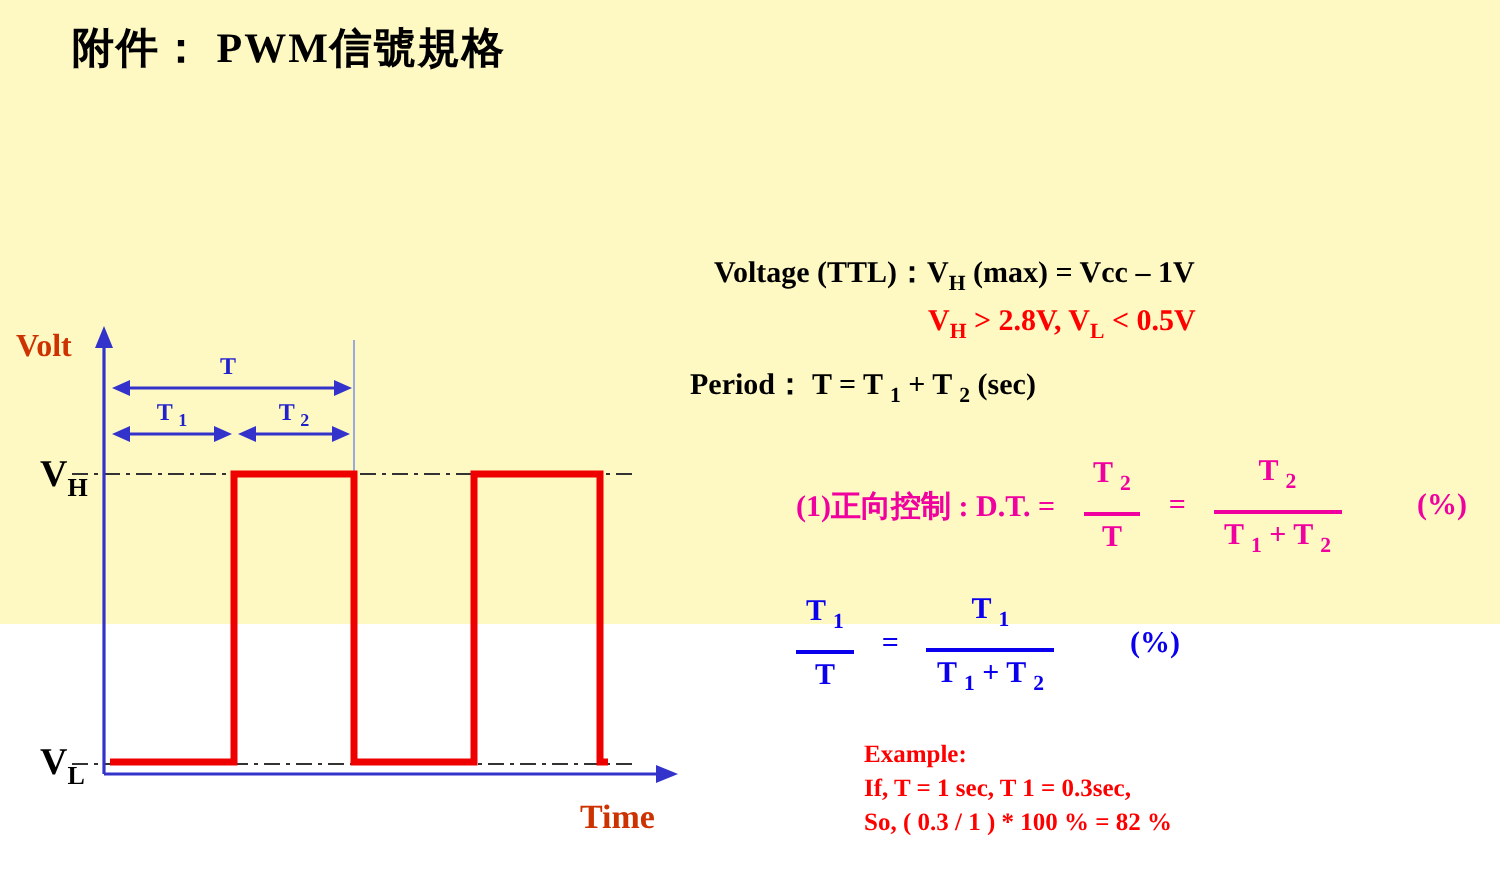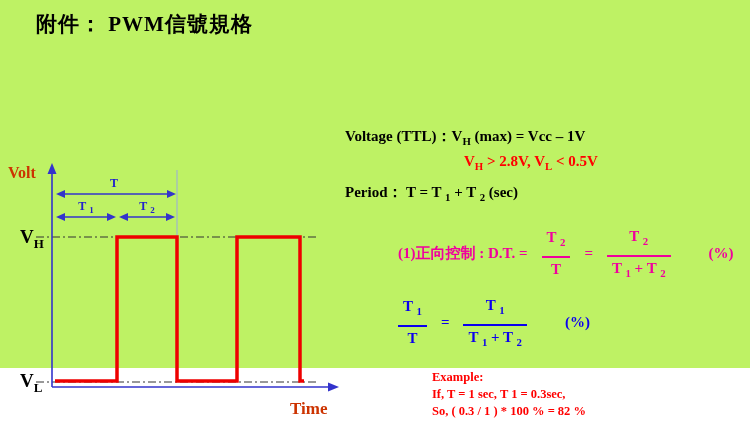--- a/index.html
+++ b/index.html
@@ -1,18 +1,18 @@
 <!DOCTYPE html>
 <html><head>
 <meta charset="utf-8">
 <style>
   * { margin:0; padding:0; box-sizing:border-box; }
   html,body { width:750px; height:439px; background:#ffffff; }
   body { font-family:"Liberation Serif", serif; overflow:hidden; }
-  .slide { position:relative; width:750px; height:368px; background:#bef264; }
+  .slide { position:relative; width:750px; height:312px; background:#fef9c3; }
   .abs { position:absolute; }
 
   .title { left:36px; top:10px; font-size:21px; font-weight:bold; color:#000; letter-spacing:1px; white-space:nowrap; }
 
   .spec-line { font-weight:bold; font-size:15px; color:#000; white-space:nowrap; }
   .spec-line sub, .formula-row sub { font-size:0.72em; font-weight:bold; }
   .red-text { color:#ff0000;text-align:right; }
 
   .formula-row { display:flex; align-items:center; gap:14px; font-weight:bold; font-size:15px; white-space:nowrap; }
   .magenta { color:#f0009e; }
@@ -82,21 +82,21 @@
     <text x="147" y="60" text-anchor="middle" class="blue-label"><tspan>T </tspan><tspan dy="3" font-size="9">2</tspan></text>
 
     <path d="M 55 231 L 117 231 L 117 87 L 177 87 L 177 231 L 237 231 L 237 87 L 300 87 L 300 231 L 304 231" class="wave"></path>
 
     <text x="20" y="93" class="level-label"><tspan>V</tspan><tspan dy="5" font-size="13">H</tspan></text>
     <text x="20" y="237" class="level-label"><tspan>V</tspan><tspan dy="5" font-size="13">L</tspan></text>
 
     <text x="290" y="264" class="axis-label time-label">Time</text>
   </svg>
 
-  <div class="abs spec-line" style="left:345px; top:127px;">
+  <div class="abs spec-line" style="left:357px; top:127px;">
     <span>Voltage (TTL)：V</span><sub>H</sub><span> (max) = Vcc – 1V</span>
   </div>
 
   <div class="abs spec-line red-text" style="left:464px; top:153px;">
     <span>V</span><sub>H</sub><span> &gt; 2.8V,   V</span><sub>L</sub><span> &lt; 0.5V</span>
   </div>
 
   <div class="abs spec-line" style="left:345px; top:183px;">
     <span>Period： T =  T </span><sub>1</sub><span> + T </span><sub>2</sub><span>    (sec)</span>
   </div>

